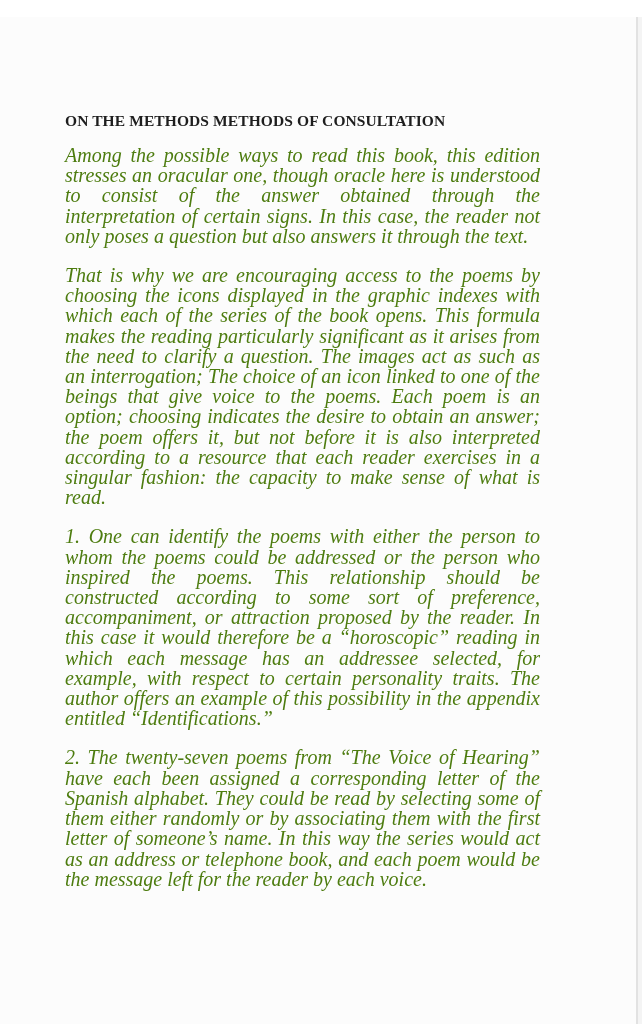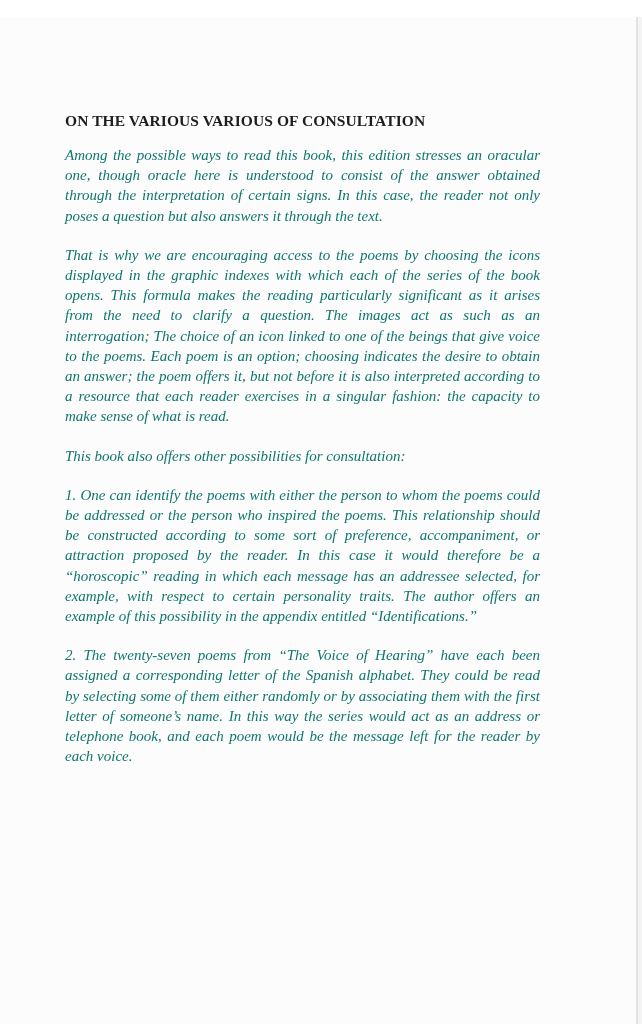--- a/index.html
+++ b/index.html
@@ -50,36 +50,35 @@
       font-weight: bold;
       font-size: 15.5px;
       letter-spacing: 0.1px;
       margin: 0 0 13px 0;
       line-height: 22px;
       color: #1e1e1e;
     }
     .para {
       font-family: "Liberation Serif", serif;
       font-style: italic;
-      font-size: 15px;
+      font-size: 20px;
       line-height: 20.2px;
       text-align: justify;
       margin: 0 0 19px 0;
       hyphens: manual;
-      color: #0f766e;
+      color: #4d7c0f;
     }
   </style>
 </head>
 <body>
 
 <div class="top-strip"></div>
 <div class="page"></div>
 <div class="page-edge"></div>
 <div class="page-edge-outer"></div>
 
 <div class="content">
-  <h2 class="title">ON THE VARIOUS VARIOUS OF CONSULTATION</h2>
+  <h2 class="title">ON THE METHODS METHODS OF CONSULTATION</h2>
   <p class="para">Among the possible ways to read this book, this edition stresses an oracular one, though oracle here is understood to consist of the answer obtained through the interpretation of certain signs. In this case, the reader not only poses a question but also answers it through the text.</p>
   <p class="para">That is why we are encouraging access to the poems by choosing the icons displayed in the graphic indexes with which each of the series of the book opens. This formula makes the reading particularly significant as it arises from the need to clarify a question. The images act as such as an interrogation; The choice of an icon linked to one of the beings that give voice to the poems. Each poem is an option; choosing indicates the desire to obtain an answer; the poem offers it, but not before it is also in­terpreted according to a resource that each reader exercises in a singular fashion: the capacity to make sense of what is read.</p>
-  <p class="para">This book also offers other possibilities for consultation:</p>
   <p class="para">1. One can identify the poems with either the person to whom the po­ems could be addressed or the person who inspired the poems. This re­lationship should be constructed according to some sort of preference, accompaniment, or attraction proposed by the reader. In this case it would therefore be a “horoscopic” reading in which each message has an addressee selected, for example, with respect to certain personality traits. The author offers an example of this possibility in the appendix entitled “Identifications.”</p>
   <p class="para">2. The twenty-seven poems from “The Voice of Hearing” have each been assigned a corresponding letter of the Spanish alphabet. They could be read by selecting some of them either randomly or by associating them with the first letter of someone’s name. In this way the series would act as an address or telephone book, and each poem would be the message left for the reader by each voice.</p>
 </div>
 
 </body></html>

